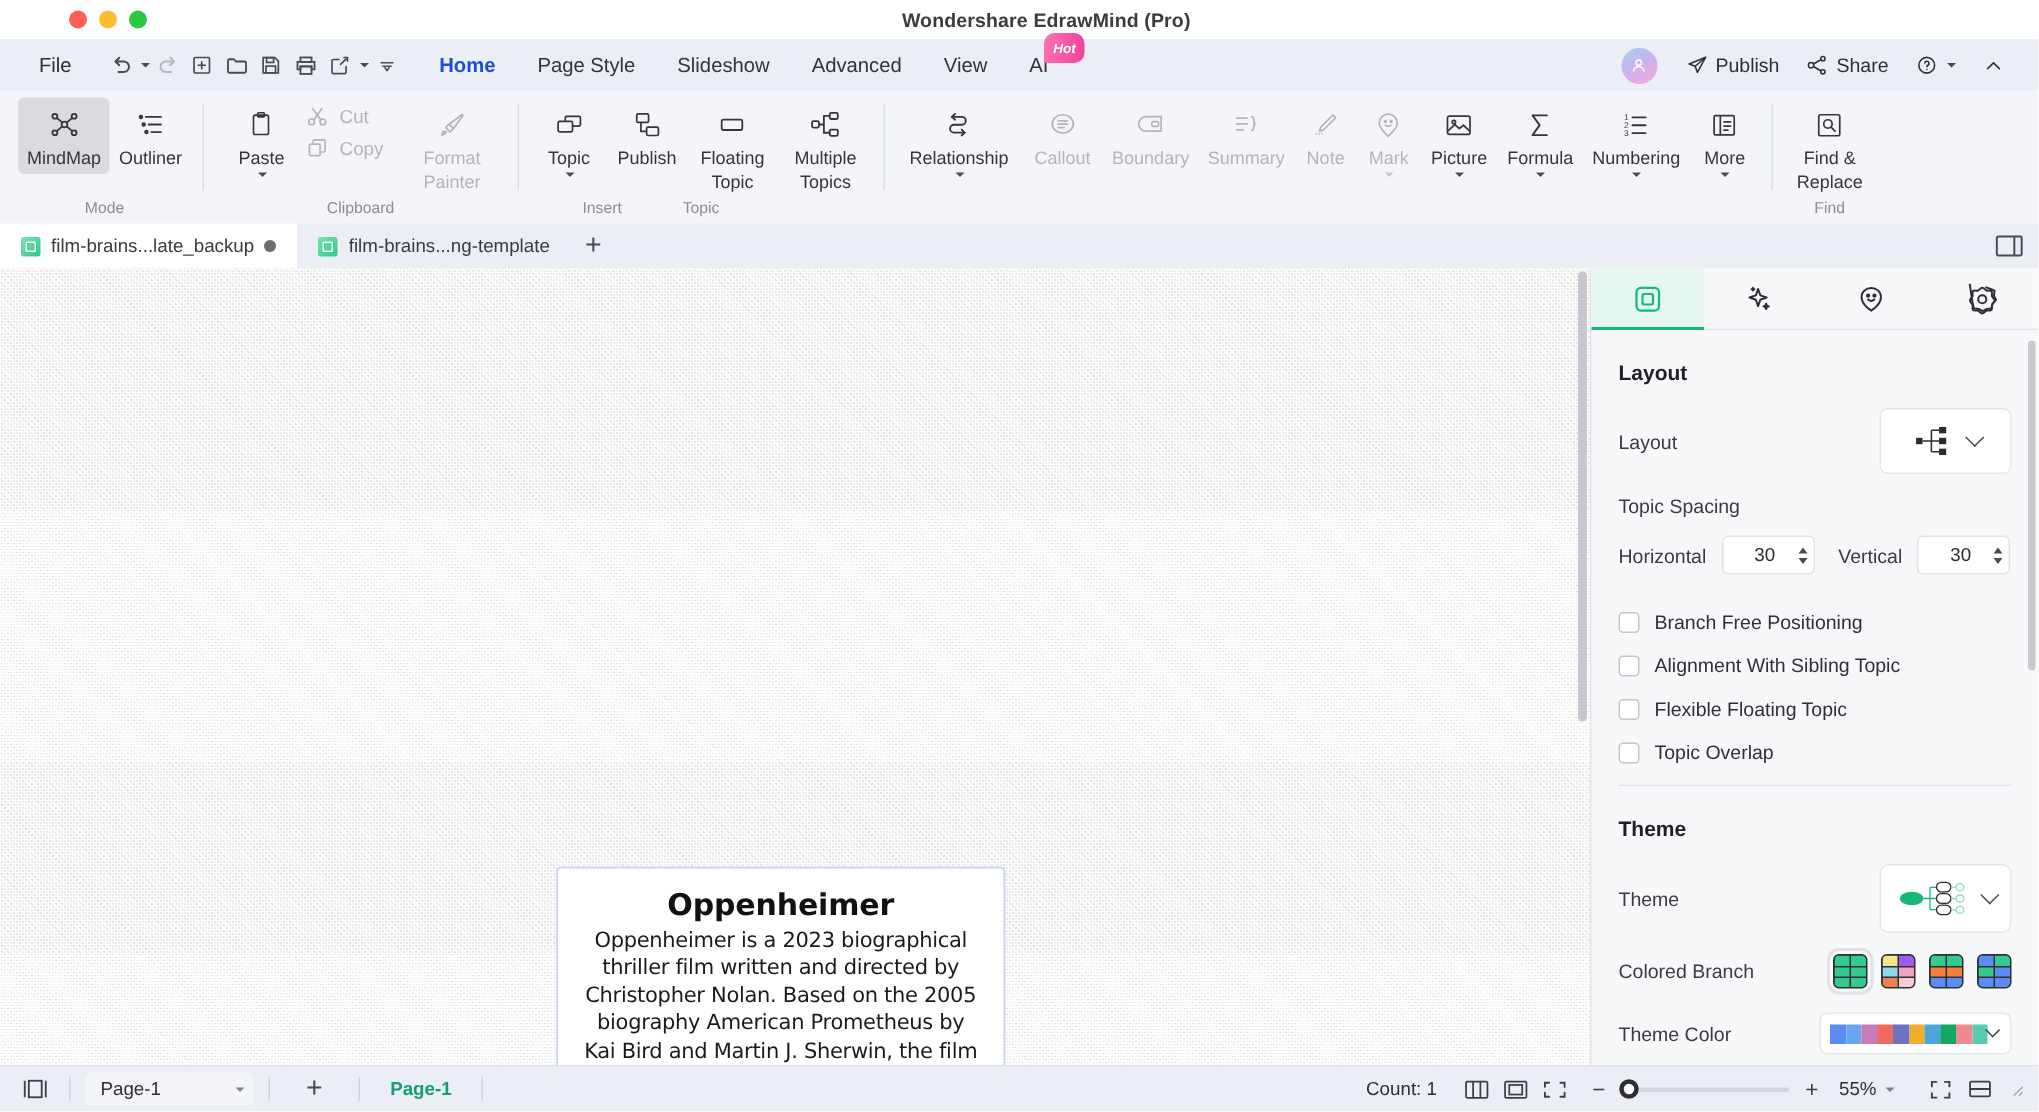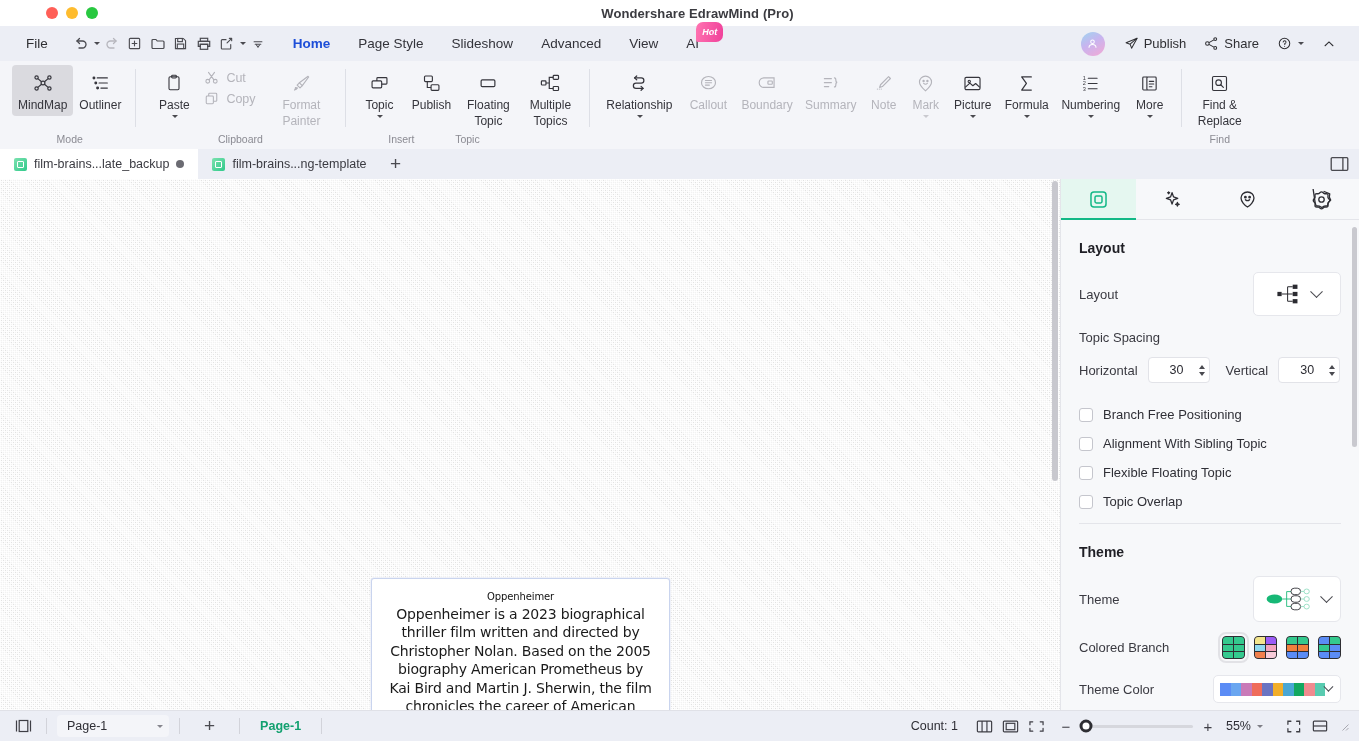--- a/index.html
+++ b/index.html
@@ -126,21 +126,21 @@
       repeating-linear-gradient(0deg, rgba(255,255,255,.85) 0 1px, rgba(0,0,0,0) 1px 2px),
       repeating-linear-gradient(90deg, rgba(255,255,255,.85) 0 1px, rgba(0,0,0,0) 1px 2px),
       repeating-linear-gradient(45deg, rgba(150,150,150,.18) 0 1px, rgba(0,0,0,0) 1px 3px);
   }
   .node {
     position: absolute; left: 371px; top: 399px; width: 299px;
     background: #ffffff; border: 1px solid #c9d4ee; border-radius: 3px;
     padding: 12px 16px 14px; box-shadow: 0 0 0 .5px rgba(200,210,235,.5);
     font-family: "DejaVu Sans", sans-serif;
   }
-  .node-title { font-size: 10px; font-weight: normal; text-align: center; color: #111; margin-bottom: 3px; letter-spacing: -.1px; }
+  .node-title { font-size: 20px; font-weight: bold; text-align: center; color: #111; margin-bottom: 3px; letter-spacing: -.1px; }
   .node-body { font-size: 14px; line-height: 1.32; text-align: center; color: #1a1a1a; letter-spacing: -.2px; }
 
   .canvas-scroll-v {
     position: absolute; right: 0; top: 0; width: 11px; bottom: 0; background: transparent;
   }
   .canvas-scroll-v .thumb {
     position: absolute; right: 2px; top: 2px; width: 6px; height: 300px;
     background: #c8c8ce; border-radius: 3px;
   }
 

